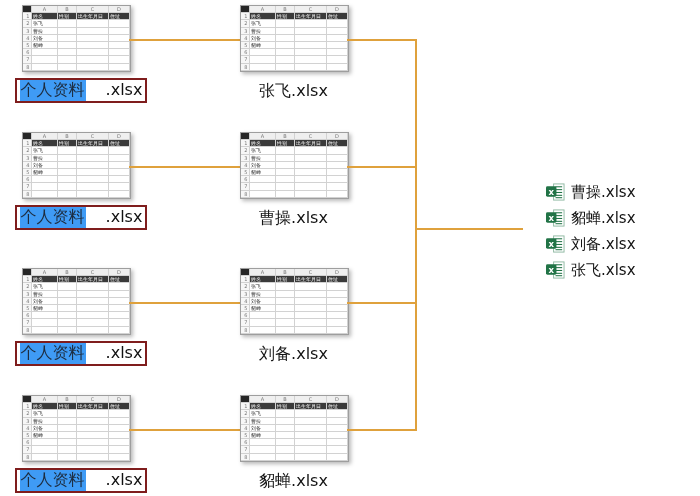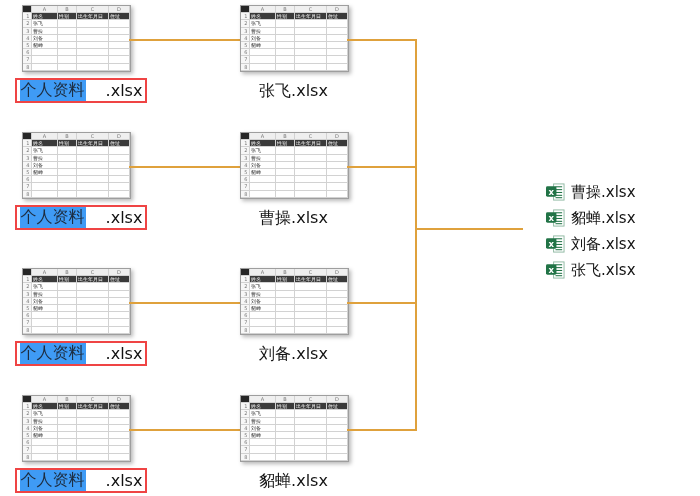--- a/index.html
+++ b/index.html
@@ -24,22 +24,22 @@
   .cell { border-right:.5px solid #d2d2d2; border-bottom:.5px solid #d2d2d2;
           overflow:hidden; white-space:nowrap; padding-left:1px; color:#333; }
   .cell.corner  { background:#262626; padding:0; }
   .cell.colhead { background:#efefef; color:#7a7a7a; text-align:center; padding:0; }
   .cell.rowhead { background:#f7f7f7; color:#7a7a7a; text-align:right; padding-right:1.5px; padding-left:0; }
   .cell.dark    { background:#3a3a3a; color:#fff; }
 
   
   .label-box {
     position:absolute; left:15px; top:calc(var(--t) + 73px);
-    width:128px; height:21px; background:#fff; border:2px solid #ef4444;
-    display:flex; align-items:center; justify-content:center;
+    width:128px; height:21px; background:#fff; border:2px solid #7f1d1d;
+    display:flex; justify-content:center;
     font-size:16px; color:#111; white-space:nowrap;gap:20px;
   }
   .label-box .sel { background:var(--selection); color:#1d2c3f; padding:0 1px; }
 
   
   .split-label {
     position:absolute; left:240px; top:calc(var(--t) + 76px);
     width:107px; text-align:center; font-size:16px; color:#141414; white-space:nowrap;
   }
 

